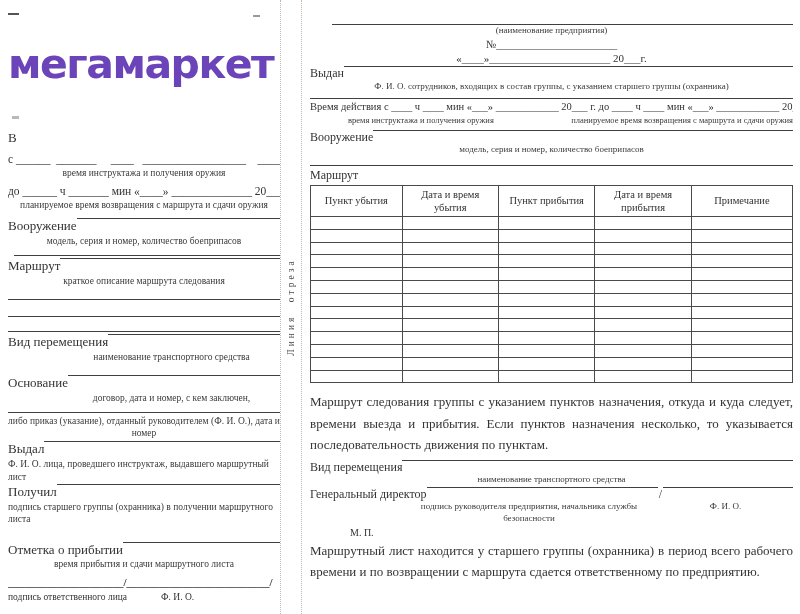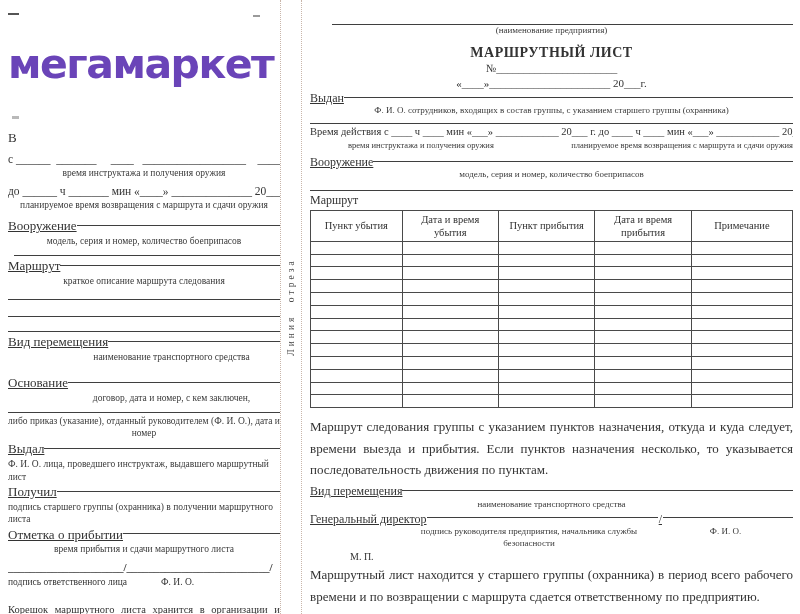--- a/index.html
+++ b/index.html
@@ -14,21 +14,21 @@
   .logo{margin-top:26px;font-family:"DejaVu Sans","Liberation Sans",sans-serif;
         font-weight:bold;font-size:41px;line-height:1;letter-spacing:-1.5px;color:#6a44b8;}
   .logo-mark{display:inline-block;width:7px;height:3px;background:#b9b9b9;margin-left:4px;vertical-align:baseline;}
   .v-line{margin-top:4px;font-size:13px;line-height:1.3;}
   .pre{white-space:pre;overflow:hidden;}
   .s-pre{margin-top:4px;font-size:11.5px;line-height:1.4;}
   .cap{font-size:9.5px;line-height:1.3;text-align:center;color:#3a3a3a;}
   .cap-l{text-align:left;}
   .cap-r{text-align:center;}
   .cap-ind{padding-left:55px;}
-  .row{display:flex;align-items:center;text-decoration:underline;}
+  .row{display:flex;align-items:flex-start;}
   .lbl{white-space:nowrap;}
   .s-row{font-size:13px;line-height:1.3;}
   .fill{flex:1;border-bottom:1px solid #3f3f3f;margin-bottom:2px;min-width:10px;}
   .rule{border-bottom:1px solid #3f3f3f;height:0;}
   .sign-pre{margin-top:4px;font-size:11px;line-height:1.4;font-weight:bold;}
   .caps-row{display:flex;font-size:9.5px;line-height:1.3;margin-top:1px;}
   .caps-row .c2{margin-left:34px;}
   .s-para{margin-top:12px;font-size:10.5px;line-height:1.8;text-align:justify;}
 
   
@@ -121,21 +121,21 @@
       <span class="fill"></span>
     </div>
     <div class="cap cap-l">Ф. И. О. лица, проведшего инструктаж, выдавшего маршрутный лист</div>
 
     <div class="row s-row" style="margin-top:1px;">
       <span class="lbl">Получил</span>
       <span class="fill"></span>
     </div>
     <div class="cap cap-l">подпись старшего группы (охранника) в получении маршрутного листа</div>
 
-    <div class="row s-row" style="margin-top:1px;">
+    <div class="row s-row" style="margin-top:16px;">
       <span class="lbl">Отметка о прибытии</span>
       <span class="fill"></span>
     </div>
     <div class="cap cap-r">время прибытия и сдачи маршрутного листа</div>
 
     <div class="pre sign-pre">_____________________/__________________________/</div>
     <div class="caps-row">
       <span class="c1">подпись ответственного лица</span>
       <span class="c2">Ф. И. О.</span>
     </div>
@@ -144,21 +144,20 @@
   </div>
 
   <div class="cut-strip">
     <span class="cut-text">Линия отреза</span>
   </div>
 
   <div class="main">
     <div class="org-rule"></div>
     <div class="m-cap">(наименование предприятия)</div>
 
-    <div class="m-title">МАРШРУТНЫЙ ЛИСТ</div>
     <div class="m-center pre" style="white-space:pre;">№______________________</div>
     <div class="m-center pre" style="white-space:pre;">«____»______________________ 20___г.</div>
 
     <div class="row m-row">
       <span class="lbl">Выдан</span>
       <span class="fill"></span>
     </div>
     <div class="m-cap">Ф. И. О. сотрудников, входящих в состав группы, с указанием старшего группы (охранника)</div>
 
     <div class="m-rule"></div>

